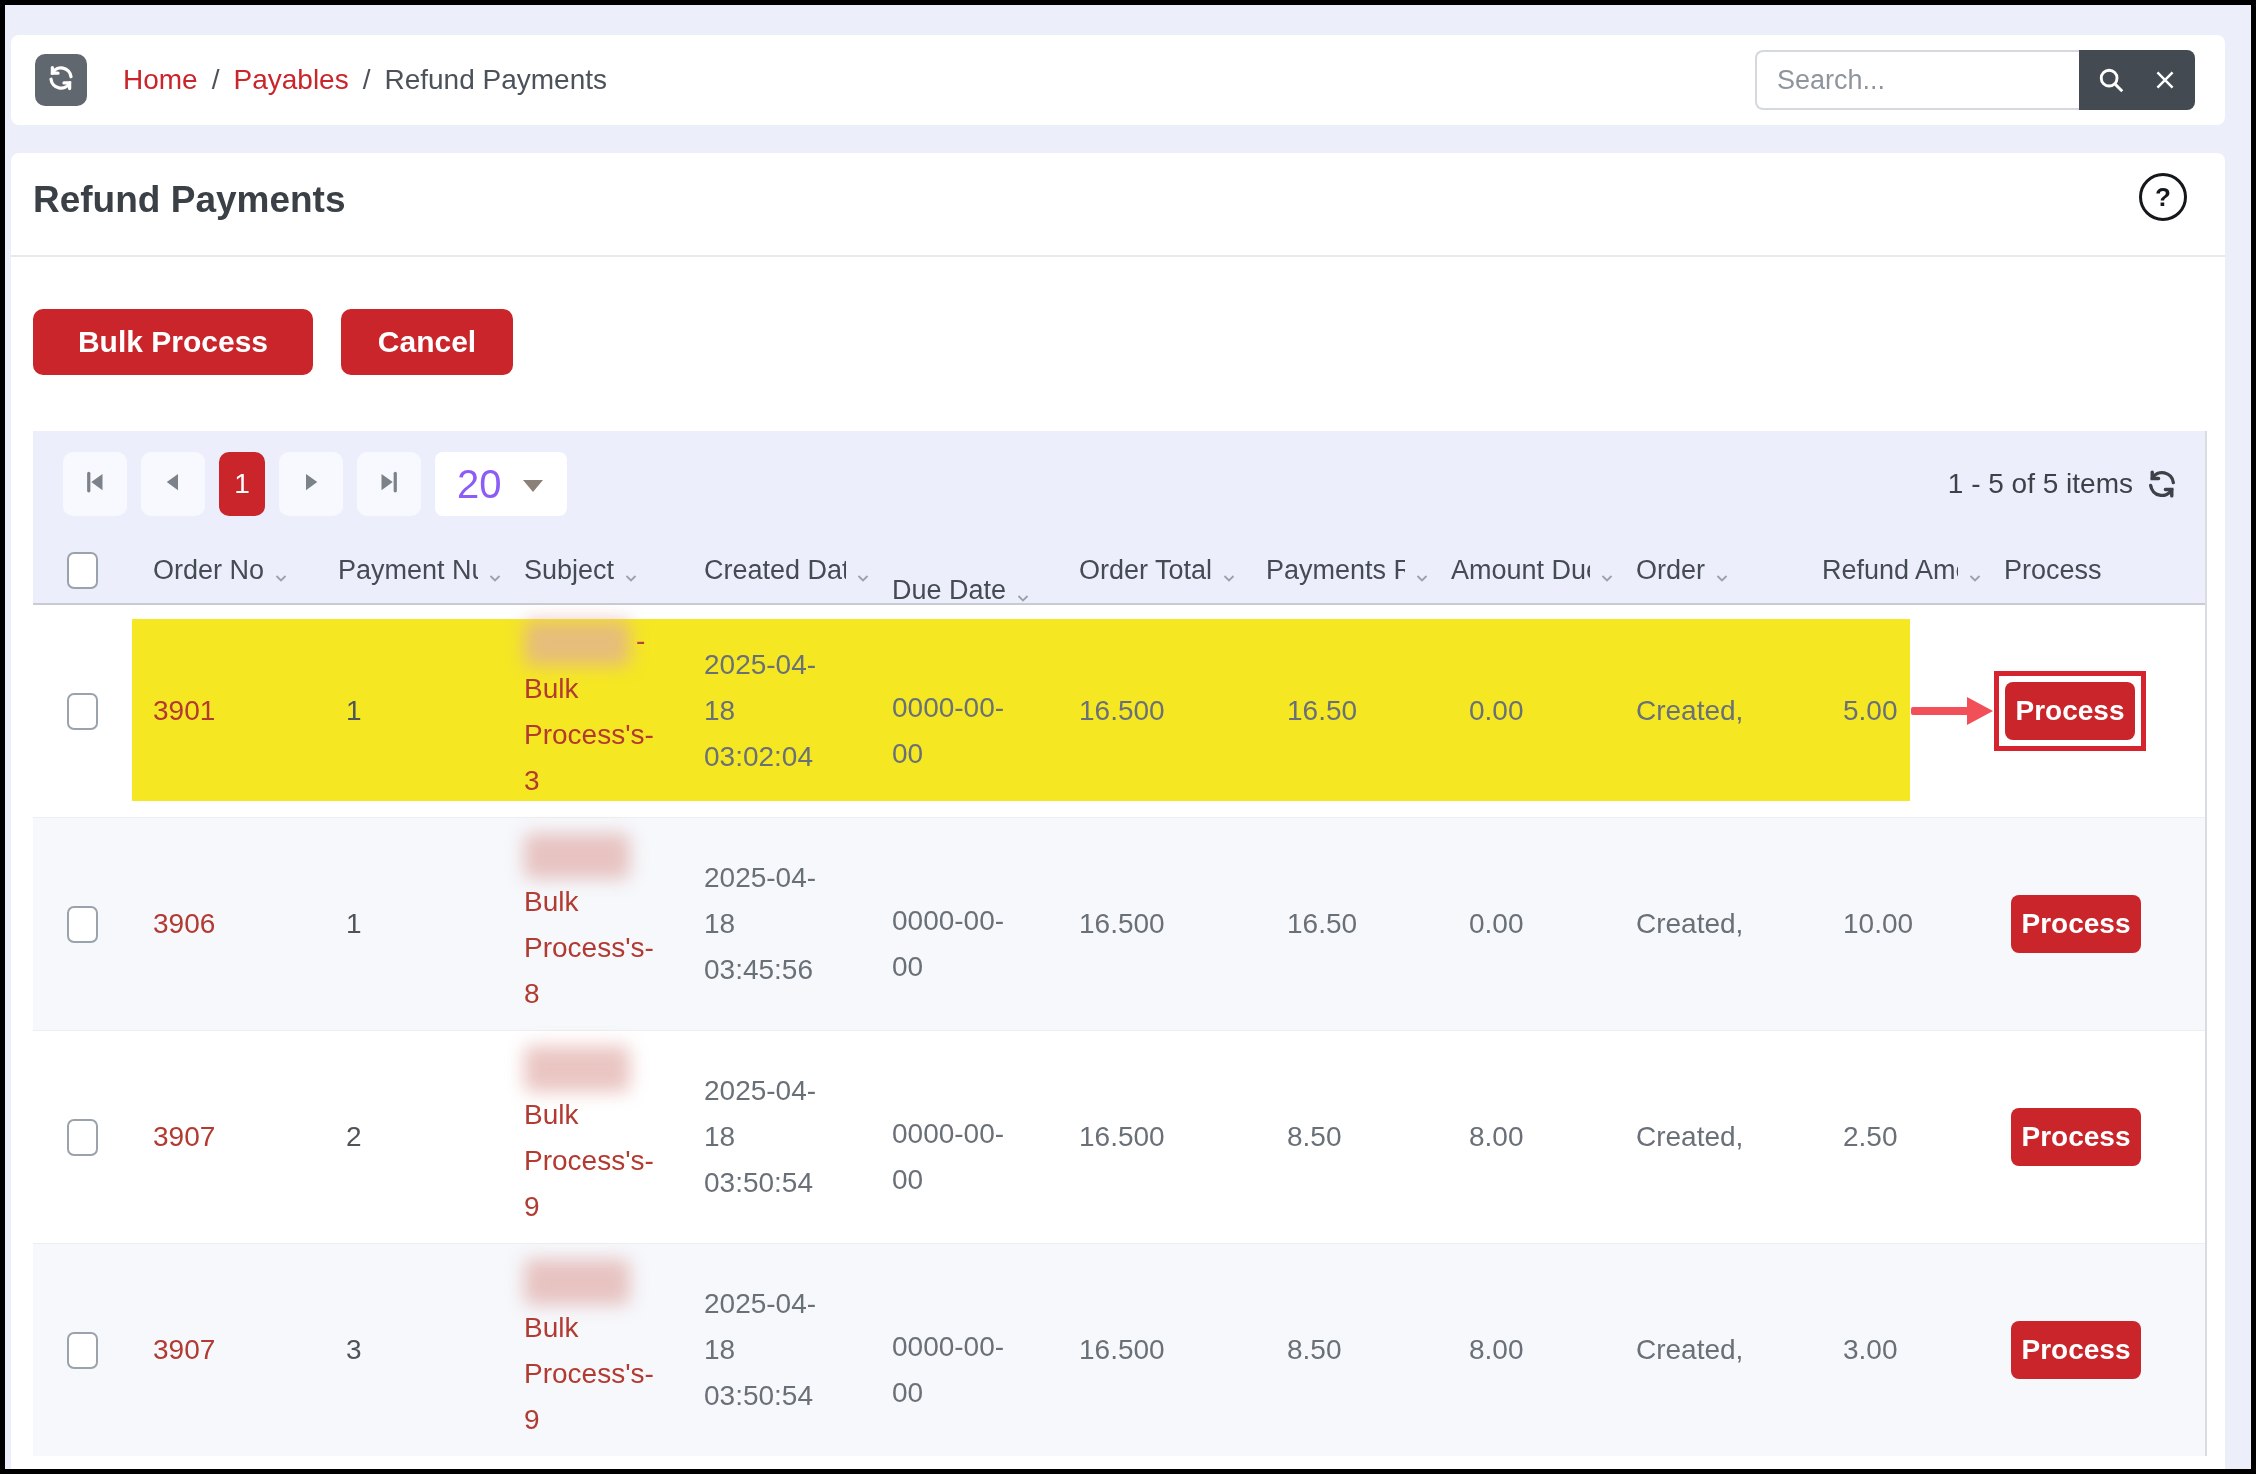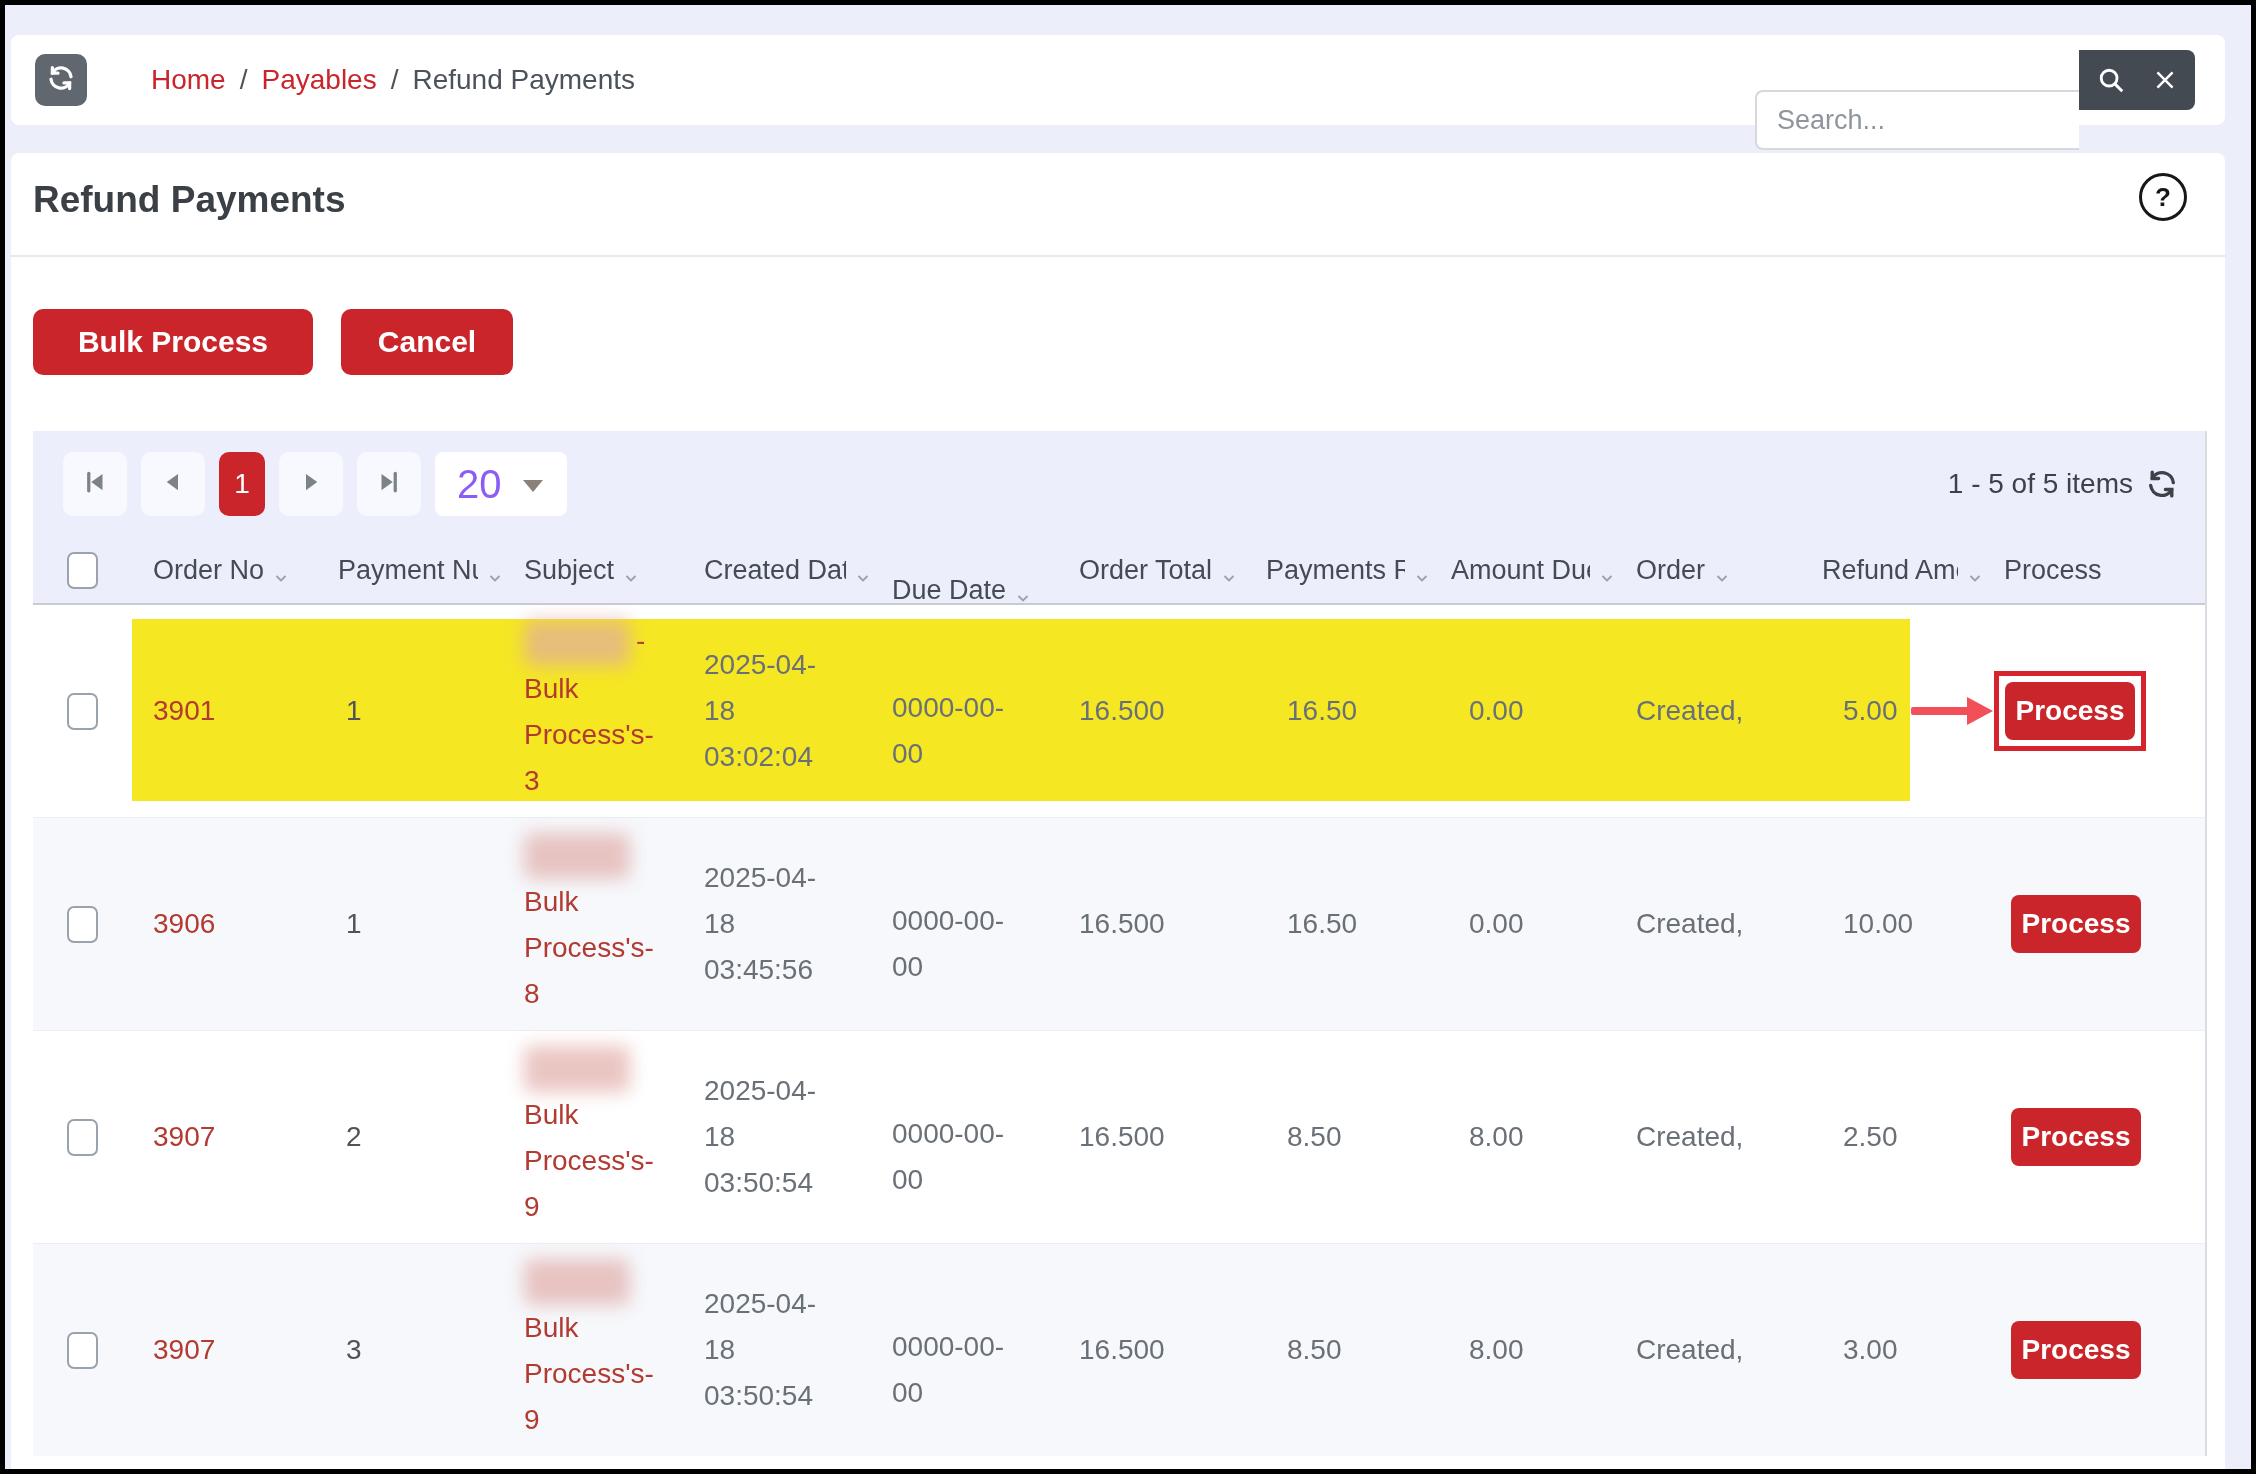--- a/index.html
+++ b/index.html
@@ -5,26 +5,26 @@
   html,body{margin:0;padding:0;background:#888;}
   .screen{
     position:relative;width:2256px;height:1474px;box-sizing:border-box;
     background:#eceefa;border:5px solid #000;overflow:hidden;
     font-family:"Liberation Sans",sans-serif;color:#40474e;
   }
   
   .topbar{position:absolute;left:6px;top:30px;width:2214px;height:90px;background:#fff;border-radius:8px;display:flex;align-items:center;}
   .refresh-btn{width:52px;height:52px;margin-left:24px;background:#61676e;border-radius:10px;display:flex;align-items:center;justify-content:center;cursor:pointer;flex:0 0 auto;}
   .refresh-btn svg{width:30px;height:30px;}
-  .breadcrumb{margin-left:64px;font-size:28px;display:flex;align-items:center;gap:14px;white-space:nowrap;}
+  .breadcrumb{margin-left:36px;font-size:28px;display:flex;align-items:center;gap:14px;white-space:nowrap;}
   .crumb-link{color:#c9252b;cursor:pointer;}
   .crumb-sep{color:#4c525a;}
   .crumb-current{color:#4c525a;}
   .search-wrap{position:absolute;right:30px;top:15px;display:flex;align-items:stretch;height:60px;}
-  .search-input{width:324px;height:60px;box-sizing:border-box;border:2px solid #d5d8de;border-right:none;border-radius:8px 0 0 8px;font-size:27px;padding:0 20px;color:#40474e;outline:none;font-family:"Liberation Sans",sans-serif;margin-top:40px;}
+  .search-input{width:324px;height:60px;box-sizing:border-box;border:2px solid #d5d8de;border-right:none;border-radius:8px 0 0 8px;font-size:27px;padding:0 20px;color:#40474e;outline:none;font-family:"Liberation Sans",sans-serif;}
   .search-input::placeholder{color:#8e959c;}
   .search-dark{width:116px;background:#434a51;border-radius:0 8px 8px 0;display:flex;align-items:center;justify-content:center;gap:26px;}
   .search-dark svg{display:block;}
   .icon-btn{cursor:pointer;display:flex;align-items:center;}
   
   .card{position:absolute;left:6px;top:148px;width:2214px;height:1316px;background:#fff;border-radius:8px 8px 0 0;}
   .page-title{position:absolute;left:22px;top:26px;font-size:37px;font-weight:700;color:#3a4046;}
   .help-icon{position:absolute;right:38px;top:20px;width:42px;height:42px;border:3.5px solid #15181b;border-radius:50%;display:flex;align-items:center;justify-content:center;font-size:26px;font-weight:700;color:#15181b;cursor:pointer;}
   .title-divider{position:absolute;left:0;top:102px;width:100%;height:2px;background:#e7e9ed;}
   .btn{border:none;border-radius:10px;background:#c9252b;color:#fff;font-size:30px;font-weight:600;font-family:"Liberation Sans",sans-serif;cursor:pointer;display:flex;align-items:center;justify-content:center;}

